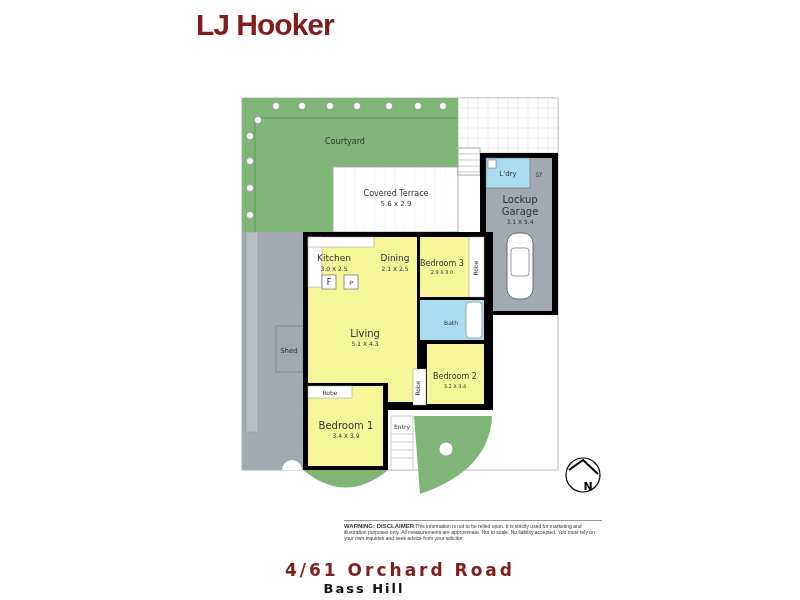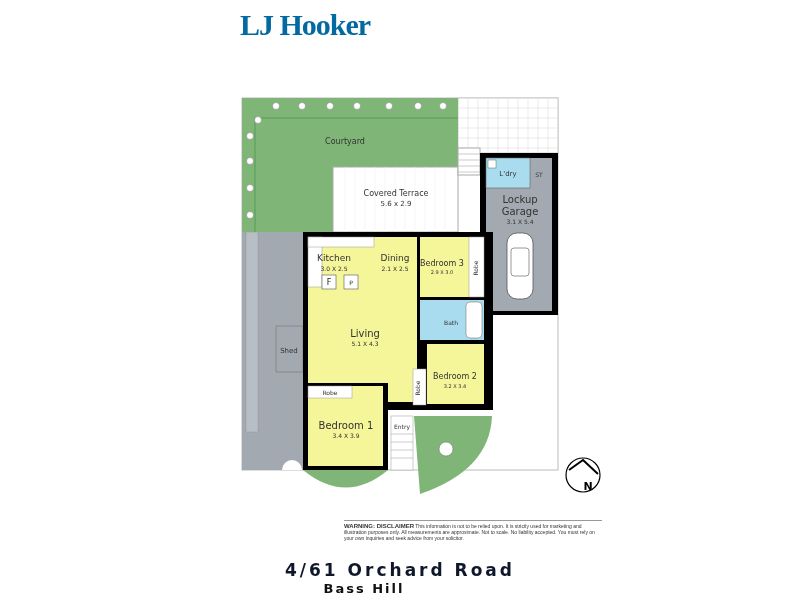--- a/index.html
+++ b/index.html
@@ -1,22 +1,22 @@
 <!DOCTYPE html>
 <html><head>
 <meta charset="utf-8">
 <style>
   html,body{margin:0;padding:0;background:#fff;}
   body{width:800px;height:600px;position:relative;overflow:hidden;font-family:"Liberation Sans",sans-serif;}
   .abs{position:absolute;}
-  .logo{left:196px;top:8px;font-size:30px;font-weight:bold;letter-spacing:-1px;color:#0369a1;font-family:Liberation Serif, serif;margin-left:44px;}
+  .logo{left:196px;top:8px;font-size:30px;font-weight:bold;letter-spacing:-1px;color:#7f1d1d;font-family:Liberation Sans, sans-serif;}
   svg text{font-family:"DejaVu Sans",sans-serif;}
   .disc{left:344px;top:520px;width:258px;font-size:5px;line-height:6px;color:#333;border-top:1px solid #999;padding-top:2px;}
   .disc b{font-size:6px;}
-  .addr{left:0;width:800px;top:560px;text-align:center;font-size:17px;font-weight:bold;letter-spacing:3px;color:#0f172a;font-family:"DejaVu Sans",sans-serif;}
+  .addr{left:0;width:800px;top:560px;text-align:center;font-size:17px;font-weight:bold;letter-spacing:3px;color:#7f1d1d;font-family:"DejaVu Sans",sans-serif;}
   .sub{left:0;width:728px;top:581px;text-align:center;font-size:13px;font-weight:bold;letter-spacing:2px;color:#111;font-family:"DejaVu Sans",sans-serif;}
 </style>
 </head>
 <body>
 
 <div class="abs logo">LJ Hooker</div>
 
 <svg class="abs" style="left:0;top:0" width="800" height="600">
 
   <rect x="242" y="98" width="316" height="372" fill="none" stroke="#bbb" stroke-width="1"></rect>

